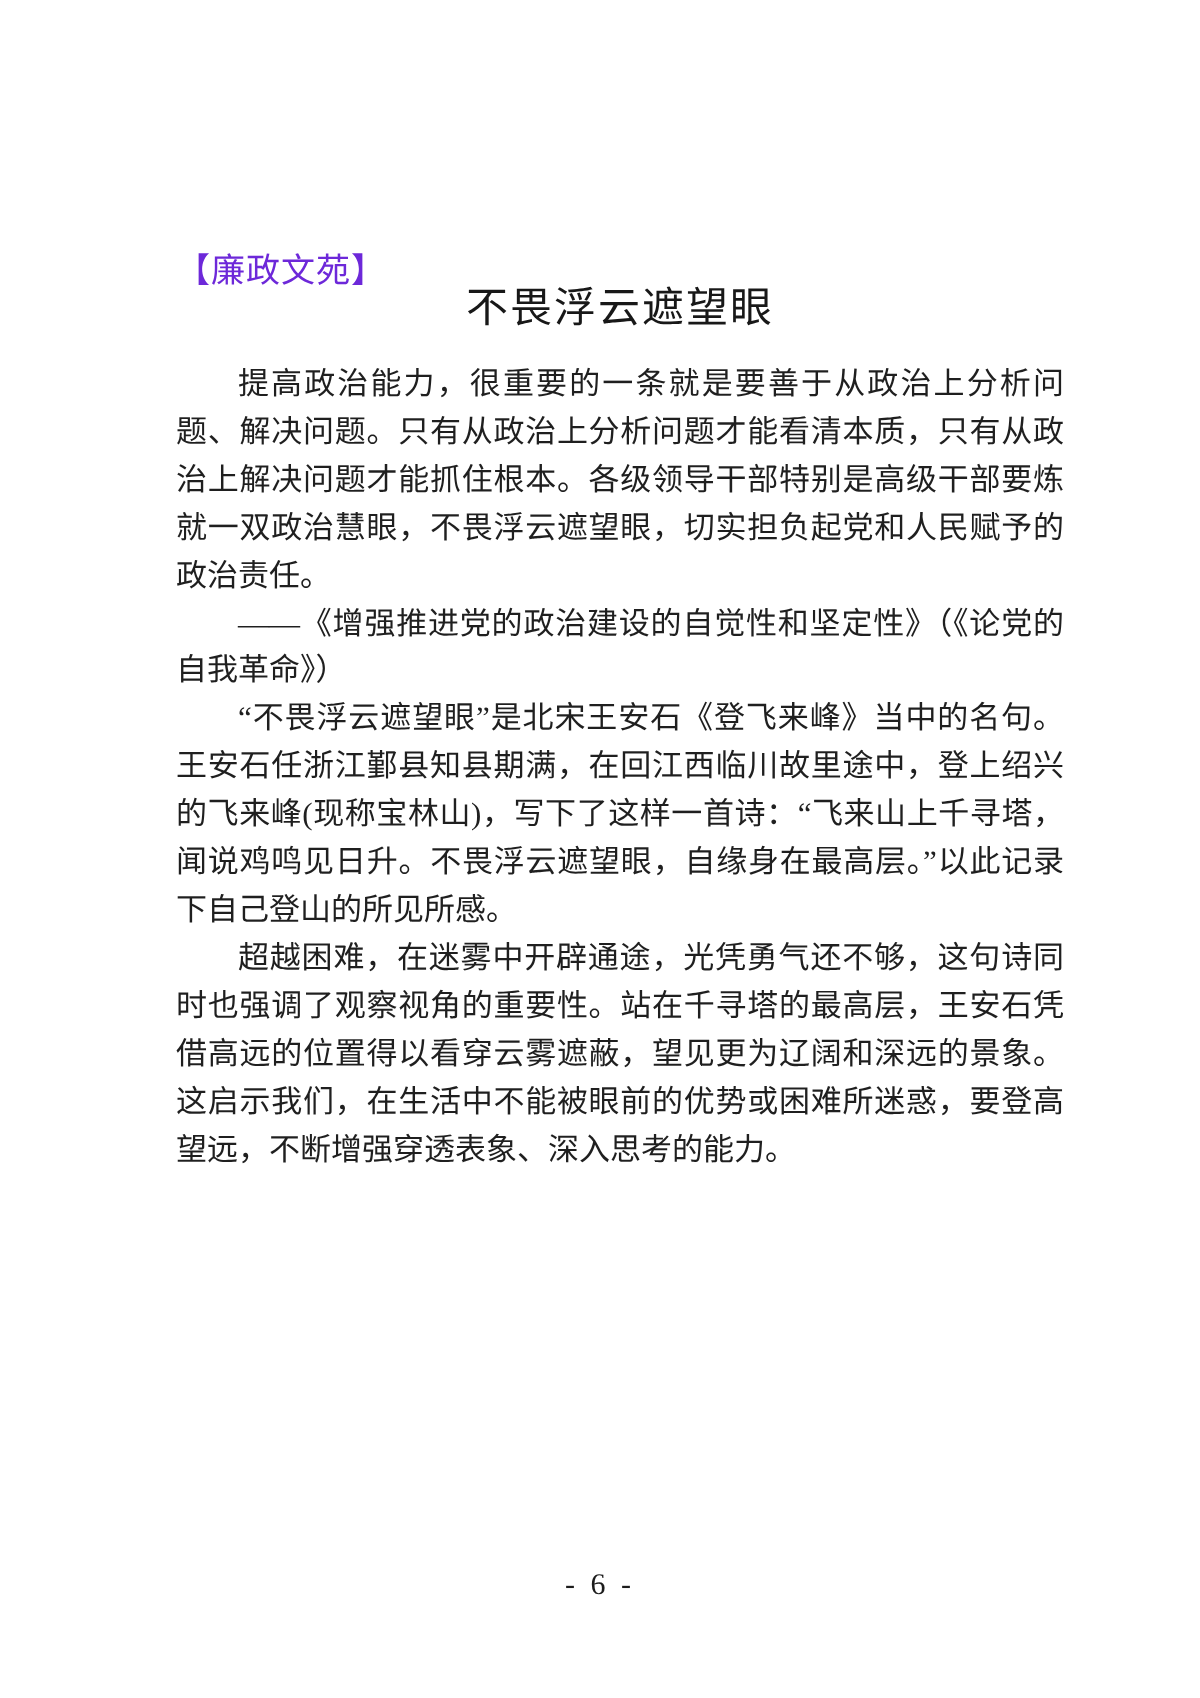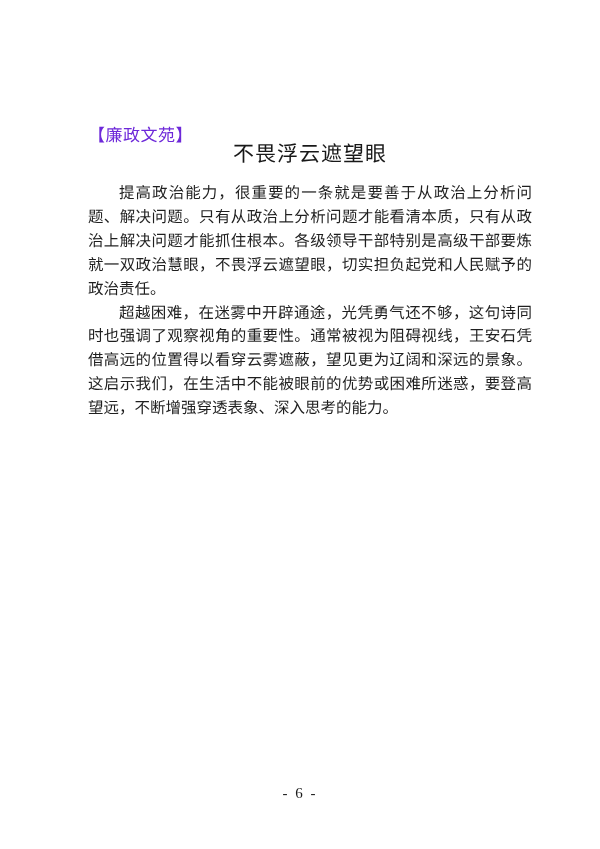--- a/index.html
+++ b/index.html
@@ -70,18 +70,20 @@
 <body>
 
 <div class="page">
 
   <div class="section-label">【廉政文苑】</div>
 
   <h1 class="doc-title">不畏浮云遮望眼</h1>
 
   <div class="doc-body">
       <p class="para">提高政治能力，很重要的一条就是要善于从政治上分析问题、解决问题。只有从政治上分析问题才能看清本质，只有从政治上解决问题才能抓住根本。各级领导干部特别是高级干部要炼就一双政治慧眼，不畏浮云遮望眼，切实担负起党和人民赋予的政治责任。</p>
-      <p class="para">超越困难，在迷雾中开辟通途，光凭勇气还不够，这句诗同时也强调了观察视角的重要性。通常被视为阻碍视线，王安石凭借高远的位置得以看穿云雾遮蔽，望见更为辽阔和深远的景象。这启示我们，在生活中不能被眼前的优势或困难所迷惑，要登高望远，不断增强穿透表象、深入思考的能力。</p>
+      <p class="para">——《增强推进党的政治建设的自觉性和坚定性》（《论党的自我革命》）</p>
+      <p class="para">“不畏浮云遮望眼”是北宋王安石《登飞来峰》当中的名句。王安石任浙江鄞县知县期满，在回江西临川故里途中，登上绍兴的飞来峰(现称宝林山)，写下了这样一首诗：“飞来山上千寻塔，闻说鸡鸣见日升。不畏浮云遮望眼，自缘身在最高层。”以此记录下自己登山的所见所感。</p>
+      <p class="para">超越困难，在迷雾中开辟通途，光凭勇气还不够，这句诗同时也强调了观察视角的重要性。站在千寻塔的最高层，王安石凭借高远的位置得以看穿云雾遮蔽，望见更为辽阔和深远的景象。这启示我们，在生活中不能被眼前的优势或困难所迷惑，要登高望远，不断增强穿透表象、深入思考的能力。</p>
     </div>
 
   <div class="page-footer">- 6 -</div>
 
 </div>
 
 </body></html>

